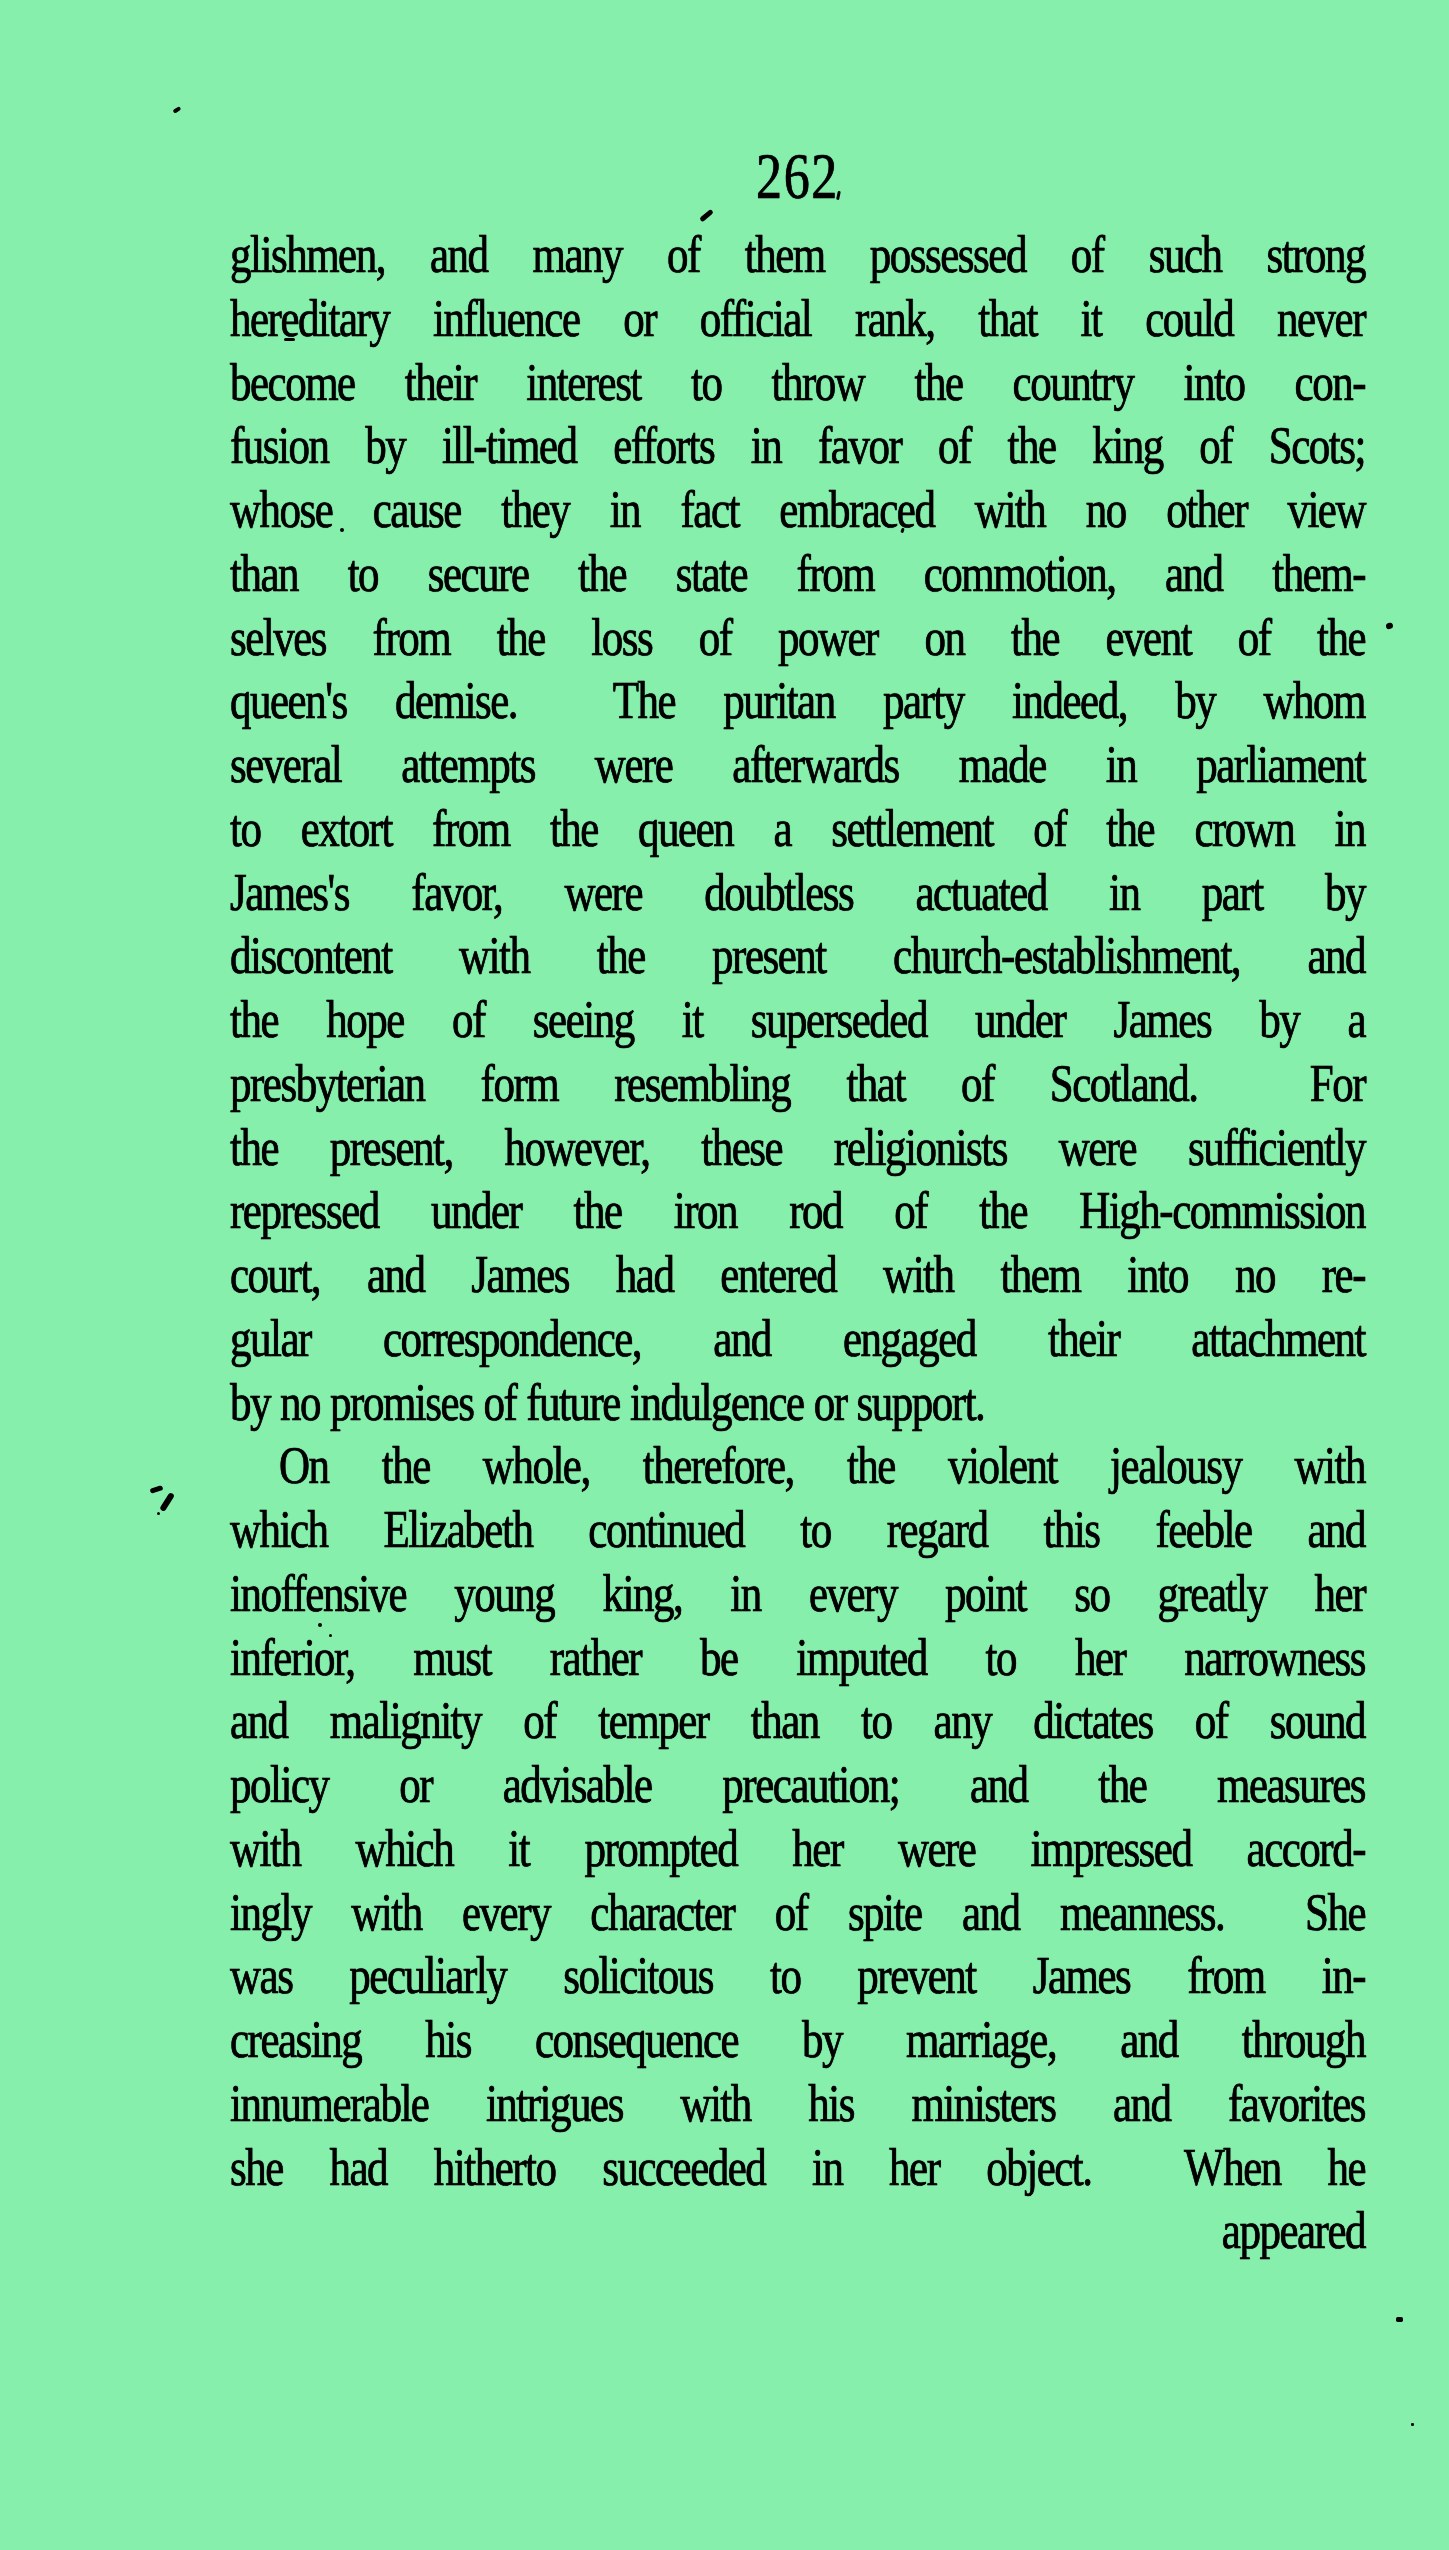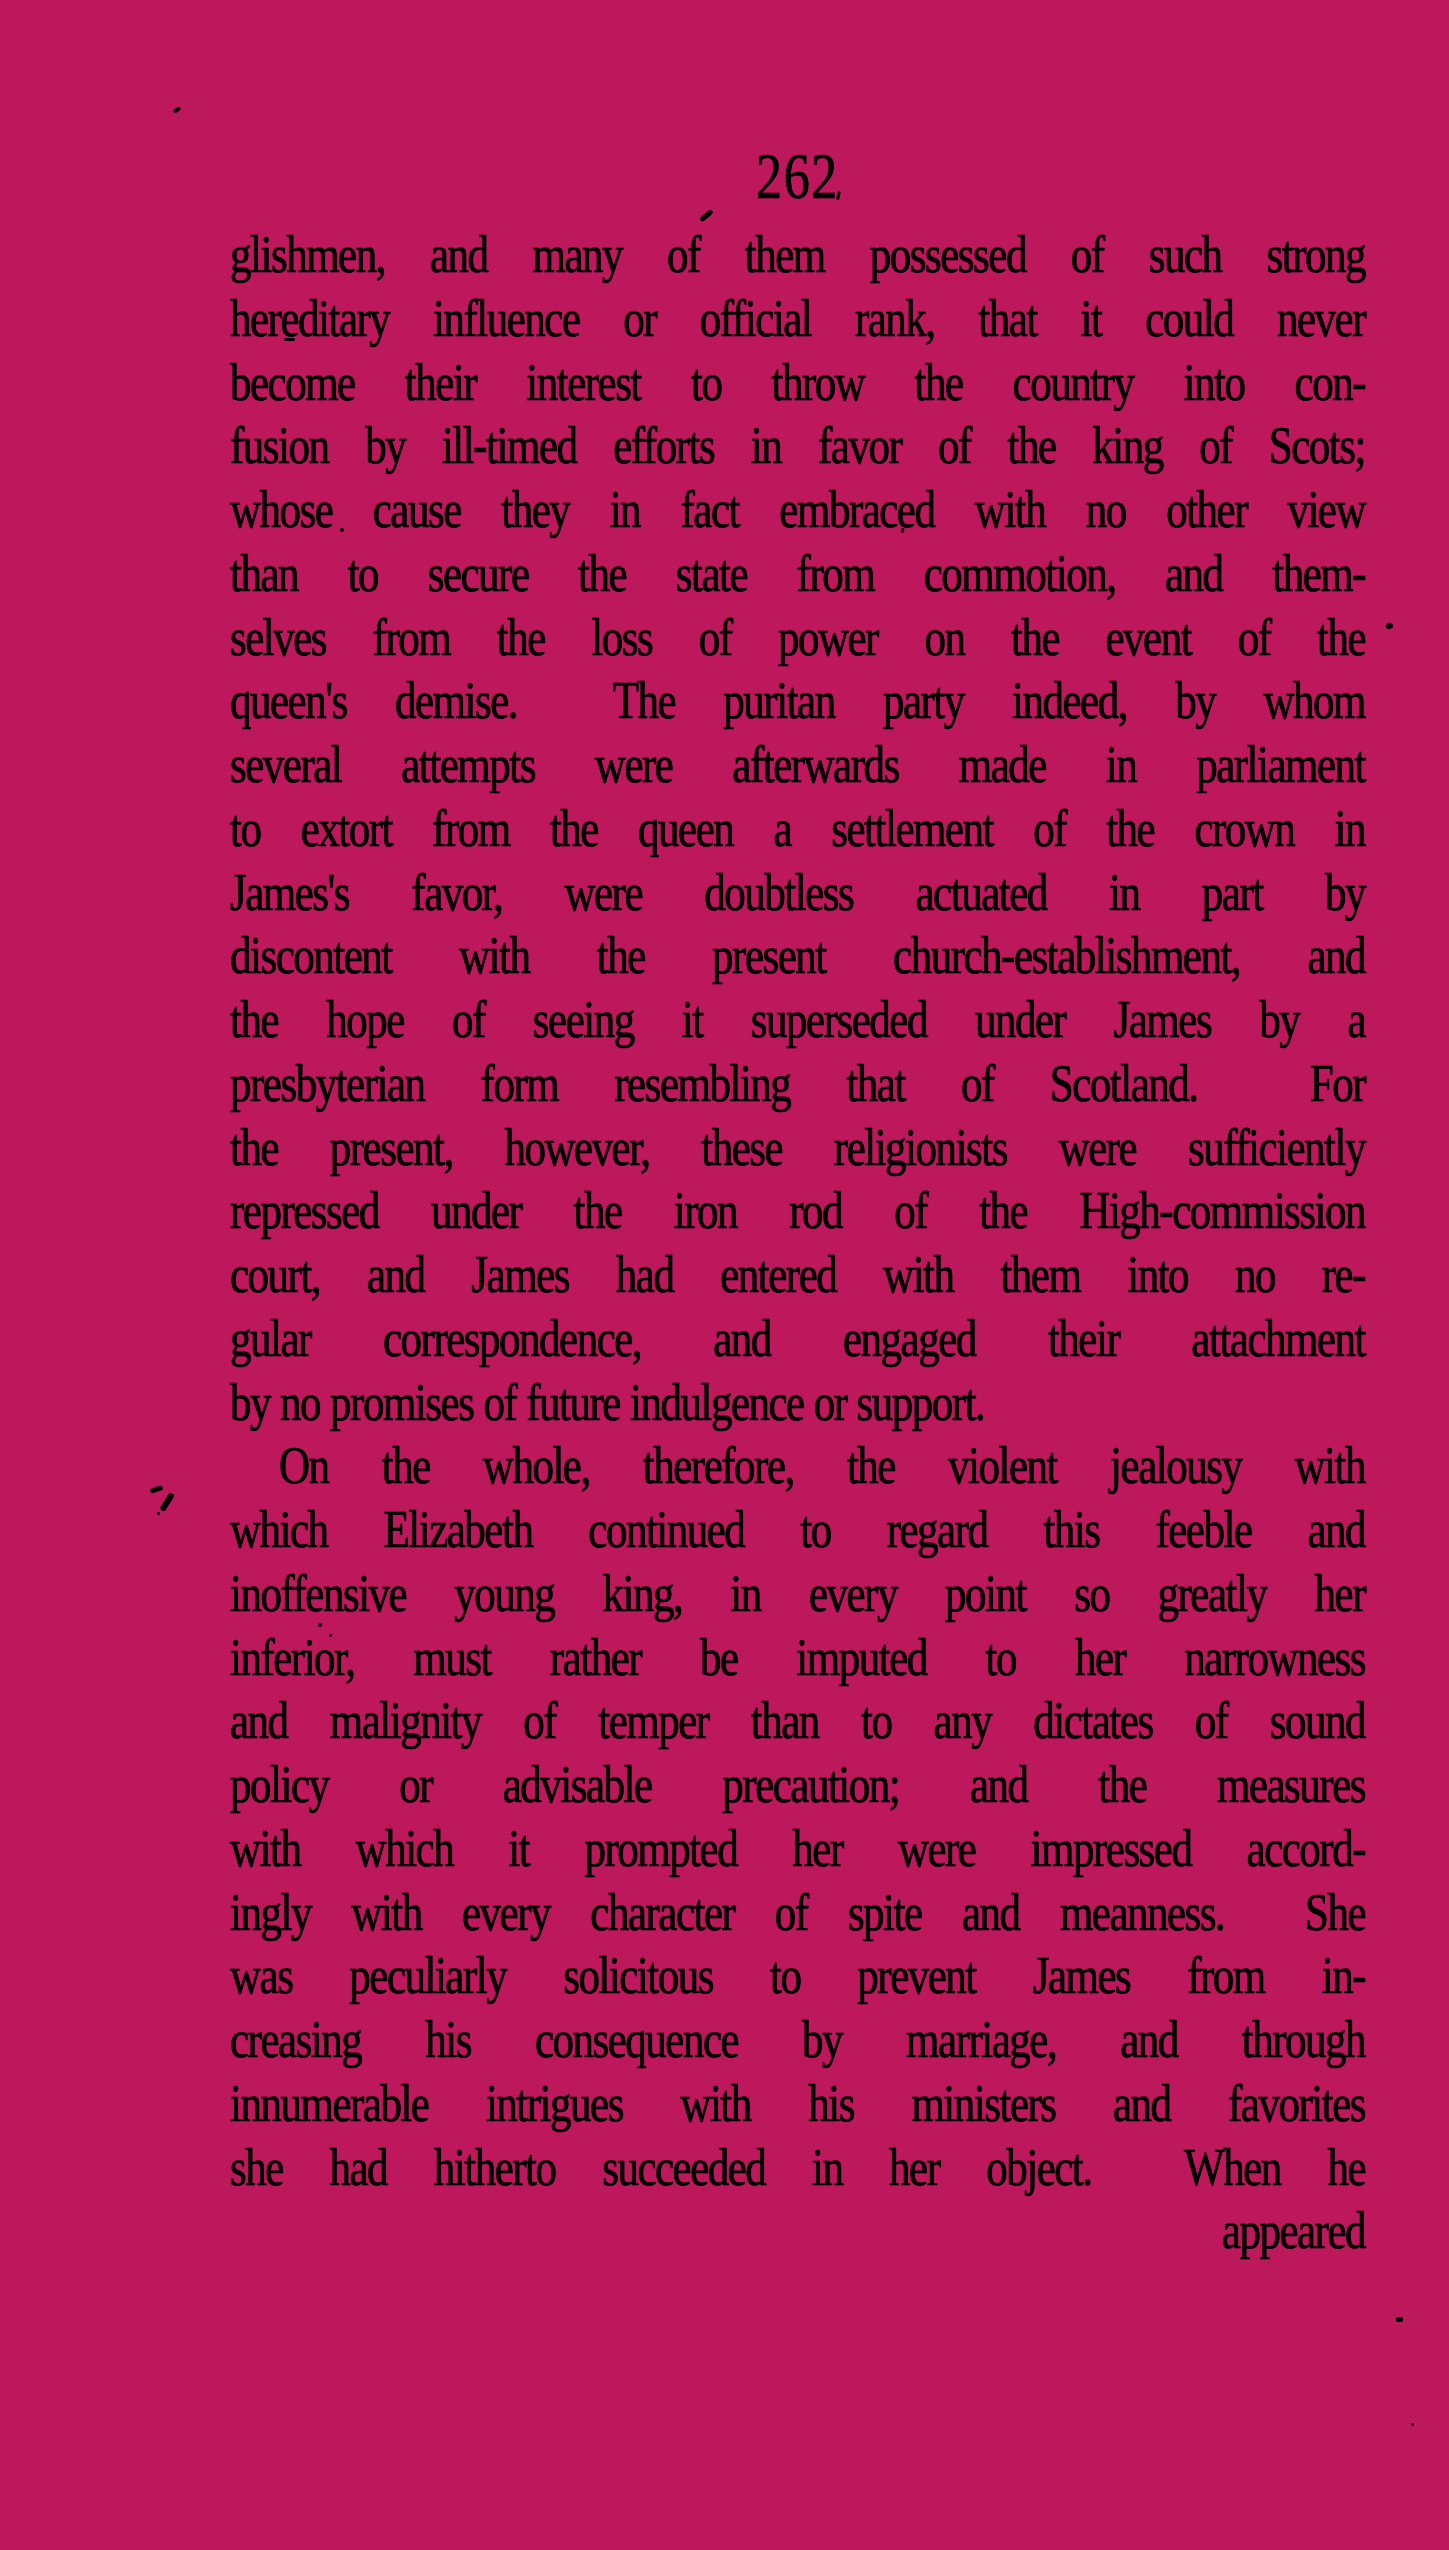--- a/index.html
+++ b/index.html
@@ -4,21 +4,21 @@
 <style>
   html, body {
     margin: 0;
     padding: 0;
     background: #ffffff;
   }
   #page {
     position: relative;
     width: 1450px;
     height: 2550px;
-    background: #be185d;
+    background: #86efac;
     overflow: hidden;
     font-family: "Liberation Serif", "DejaVu Serif", serif;
     color: #000;
   }
   
   #pagenum {
     position: absolute;
     left: 230px;
     top: 144px;
     width: 1135px;

